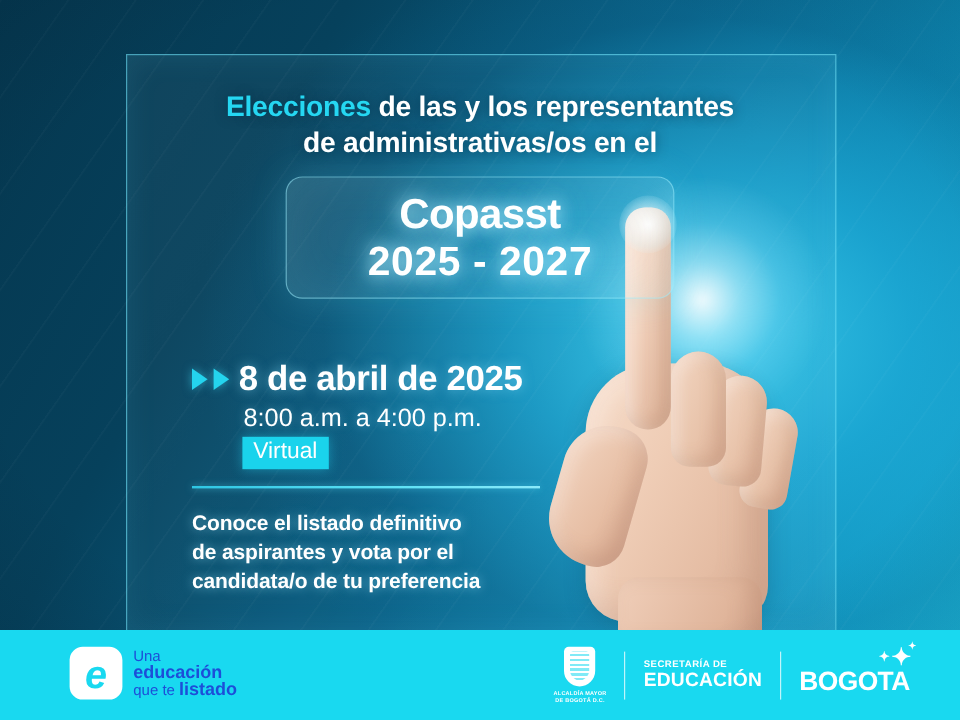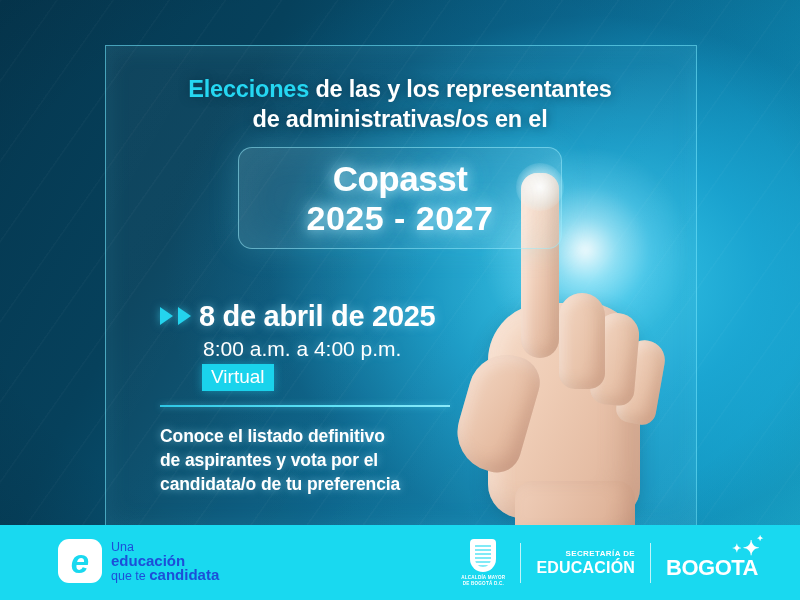--- a/index.html
+++ b/index.html
@@ -168,21 +168,21 @@
     width:26px;height:33px;background:#ffffff;
     border-radius:4px 4px 13px 13px;position:relative;
   }
   .shield:after{
     content:"";position:absolute;left:5px;top:4px;width:16px;height:24px;
     border-radius:3px 3px 9px 9px;
     background:repeating-linear-gradient(0deg,#19d9f0 0 2px,#ffffff 2px 4px);
     opacity:.55;
   }
   .shield-caption{color:#ffffff;font-size:4.6px;font-weight:bold;line-height:5.6px;text-align:center;margin-top:3px;letter-spacing:.2px;}
-  .sec-edu{text-align:right;color:#ffffff;}
+  .sec-edu{text-align:left;color:#ffffff;}
   .sec-edu .s1{font-size:8px;font-weight:bold;letter-spacing:.4px;line-height:10px;}
   .sec-edu .s2{font-size:16px;font-weight:bold;letter-spacing:.2px;line-height:18px;}
   .bogota{position:relative;color:#ffffff;font-size:22px;font-weight:bold;letter-spacing:-.5px;line-height:24px;padding-top:9px;}
   .stars{position:absolute;right:-3px;top:-9px;width:40px;height:24px;}
   .star{position:absolute;color:#ffffff;line-height:1;}
   .st1{font-size:20px;right:2px;top:0;}
   .st2{font-size:11px;right:20px;top:5px;}
   .st3{font-size:8px;right:-2px;top:-3px;}
 </style>
 </head>
@@ -238,21 +238,21 @@
 
   <div class="footer">
 
     <div class="edu-logo">
       <div class="edu-mark">
         <div class="e-glyph">e</div>
       </div>
       <div class="edu-text">
         <div class="l1">Una</div>
         <div class="l2">educación</div>
-        <div class="l3"><span>que te </span><b>candidata</b></div>
+        <div class="l3"><span>que te </span><b>listado</b></div>
       </div>
     </div>
 
     <div class="gov-logos">
       <div class="shield-block">
         <div class="shield"></div>
         <div class="shield-caption">
           <div>ALCALDÍA MAYOR</div>
           <div>DE BOGOTÁ D.C.</div>
         </div>

